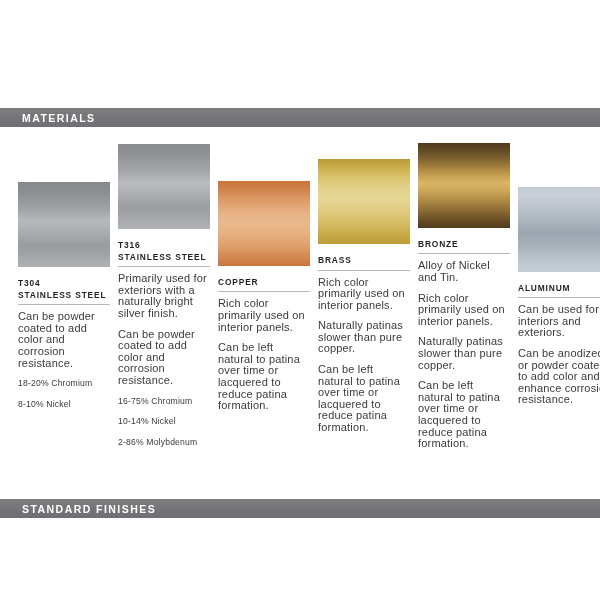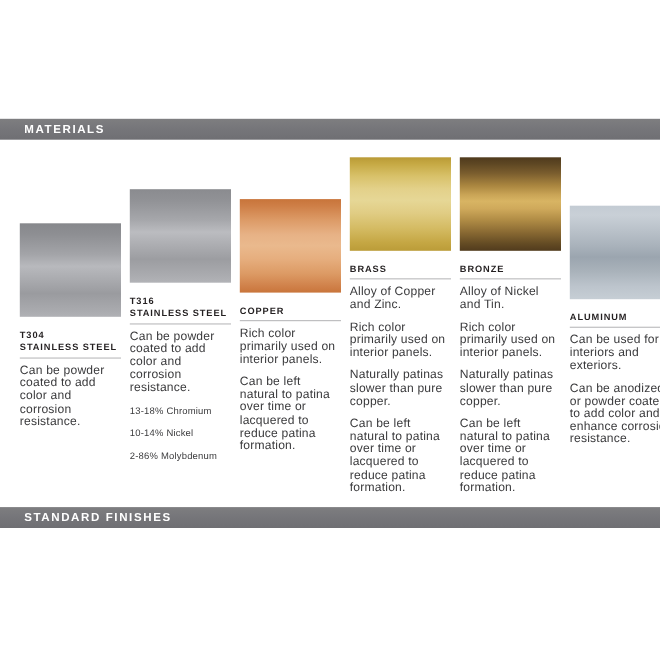--- a/index.html
+++ b/index.html
@@ -27,21 +27,21 @@
   }
   .section-bar-label {
     color: #ffffff;
     font-size: 10.5px;
     font-weight: bold;
     letter-spacing: 1.45px;
     margin-left: 22px;
     white-space: nowrap;
   }
   #bar-materials { top: 108px; }
-  #bar-finishes  { top: 461px; }
+  #bar-finishes  { top: 499px; }
 
   
   #materials-row {
     position: absolute;
     top: 143px;
     left: 18px;
     width: 568px;
     display: flex;
     gap: 8px;
     align-items: center;
@@ -154,50 +154,54 @@
 
 <div id="materials-row">
     <div class="material-col">
       <div class="swatch sw-t304"></div>
       <div class="material-name">T304
 STAINLESS STEEL</div>
       <div class="name-rule"></div>
       <div class="desc">
         <p>Can be powder coated to add color and corrosion resistance.</p>
       </div>
+      <div class="composition">
+        <p>18-20% Chromium</p>
+        <p>8-10% Nickel</p>
+      </div>
     </div>
     <div class="material-col">
       <div class="swatch sw-t316"></div>
       <div class="material-name">T316
 STAINLESS STEEL</div>
       <div class="name-rule"></div>
       <div class="desc">
+        <p>Primarily used for exteriors with a naturally bright silver finish.</p>
         <p>Can be powder coated to add color and corrosion resistance.</p>
       </div>
       <div class="composition">
-        <p>13-18% Chromium</p>
+        <p>16-75% Chromium</p>
         <p>10-14% Nickel</p>
         <p>2-86% Molybdenum</p>
       </div>
     </div>
     <div class="material-col">
       <div class="swatch sw-copper"></div>
       <div class="material-name">COPPER</div>
       <div class="name-rule"></div>
       <div class="desc">
         <p>Rich color primarily used on interior panels.</p>
         <p>Can be left natural to patina over time or lacquered to reduce patina formation.</p>
       </div>
     </div>
     <div class="material-col">
       <div class="swatch sw-brass"></div>
       <div class="material-name">BRASS</div>
       <div class="name-rule"></div>
       <div class="desc">
-        <p>Alloy of Copper and Zinc.</p>
         <p>Rich color primarily used on interior panels.</p>
         <p>Naturally patinas slower than pure copper.</p>
         <p>Can be left natural to patina over time or lacquered to reduce patina formation.</p>
       </div>
     </div>
     <div class="material-col">
       <div class="swatch sw-bronze"></div>
       <div class="material-name">BRONZE</div>
       <div class="name-rule"></div>
       <div class="desc">

